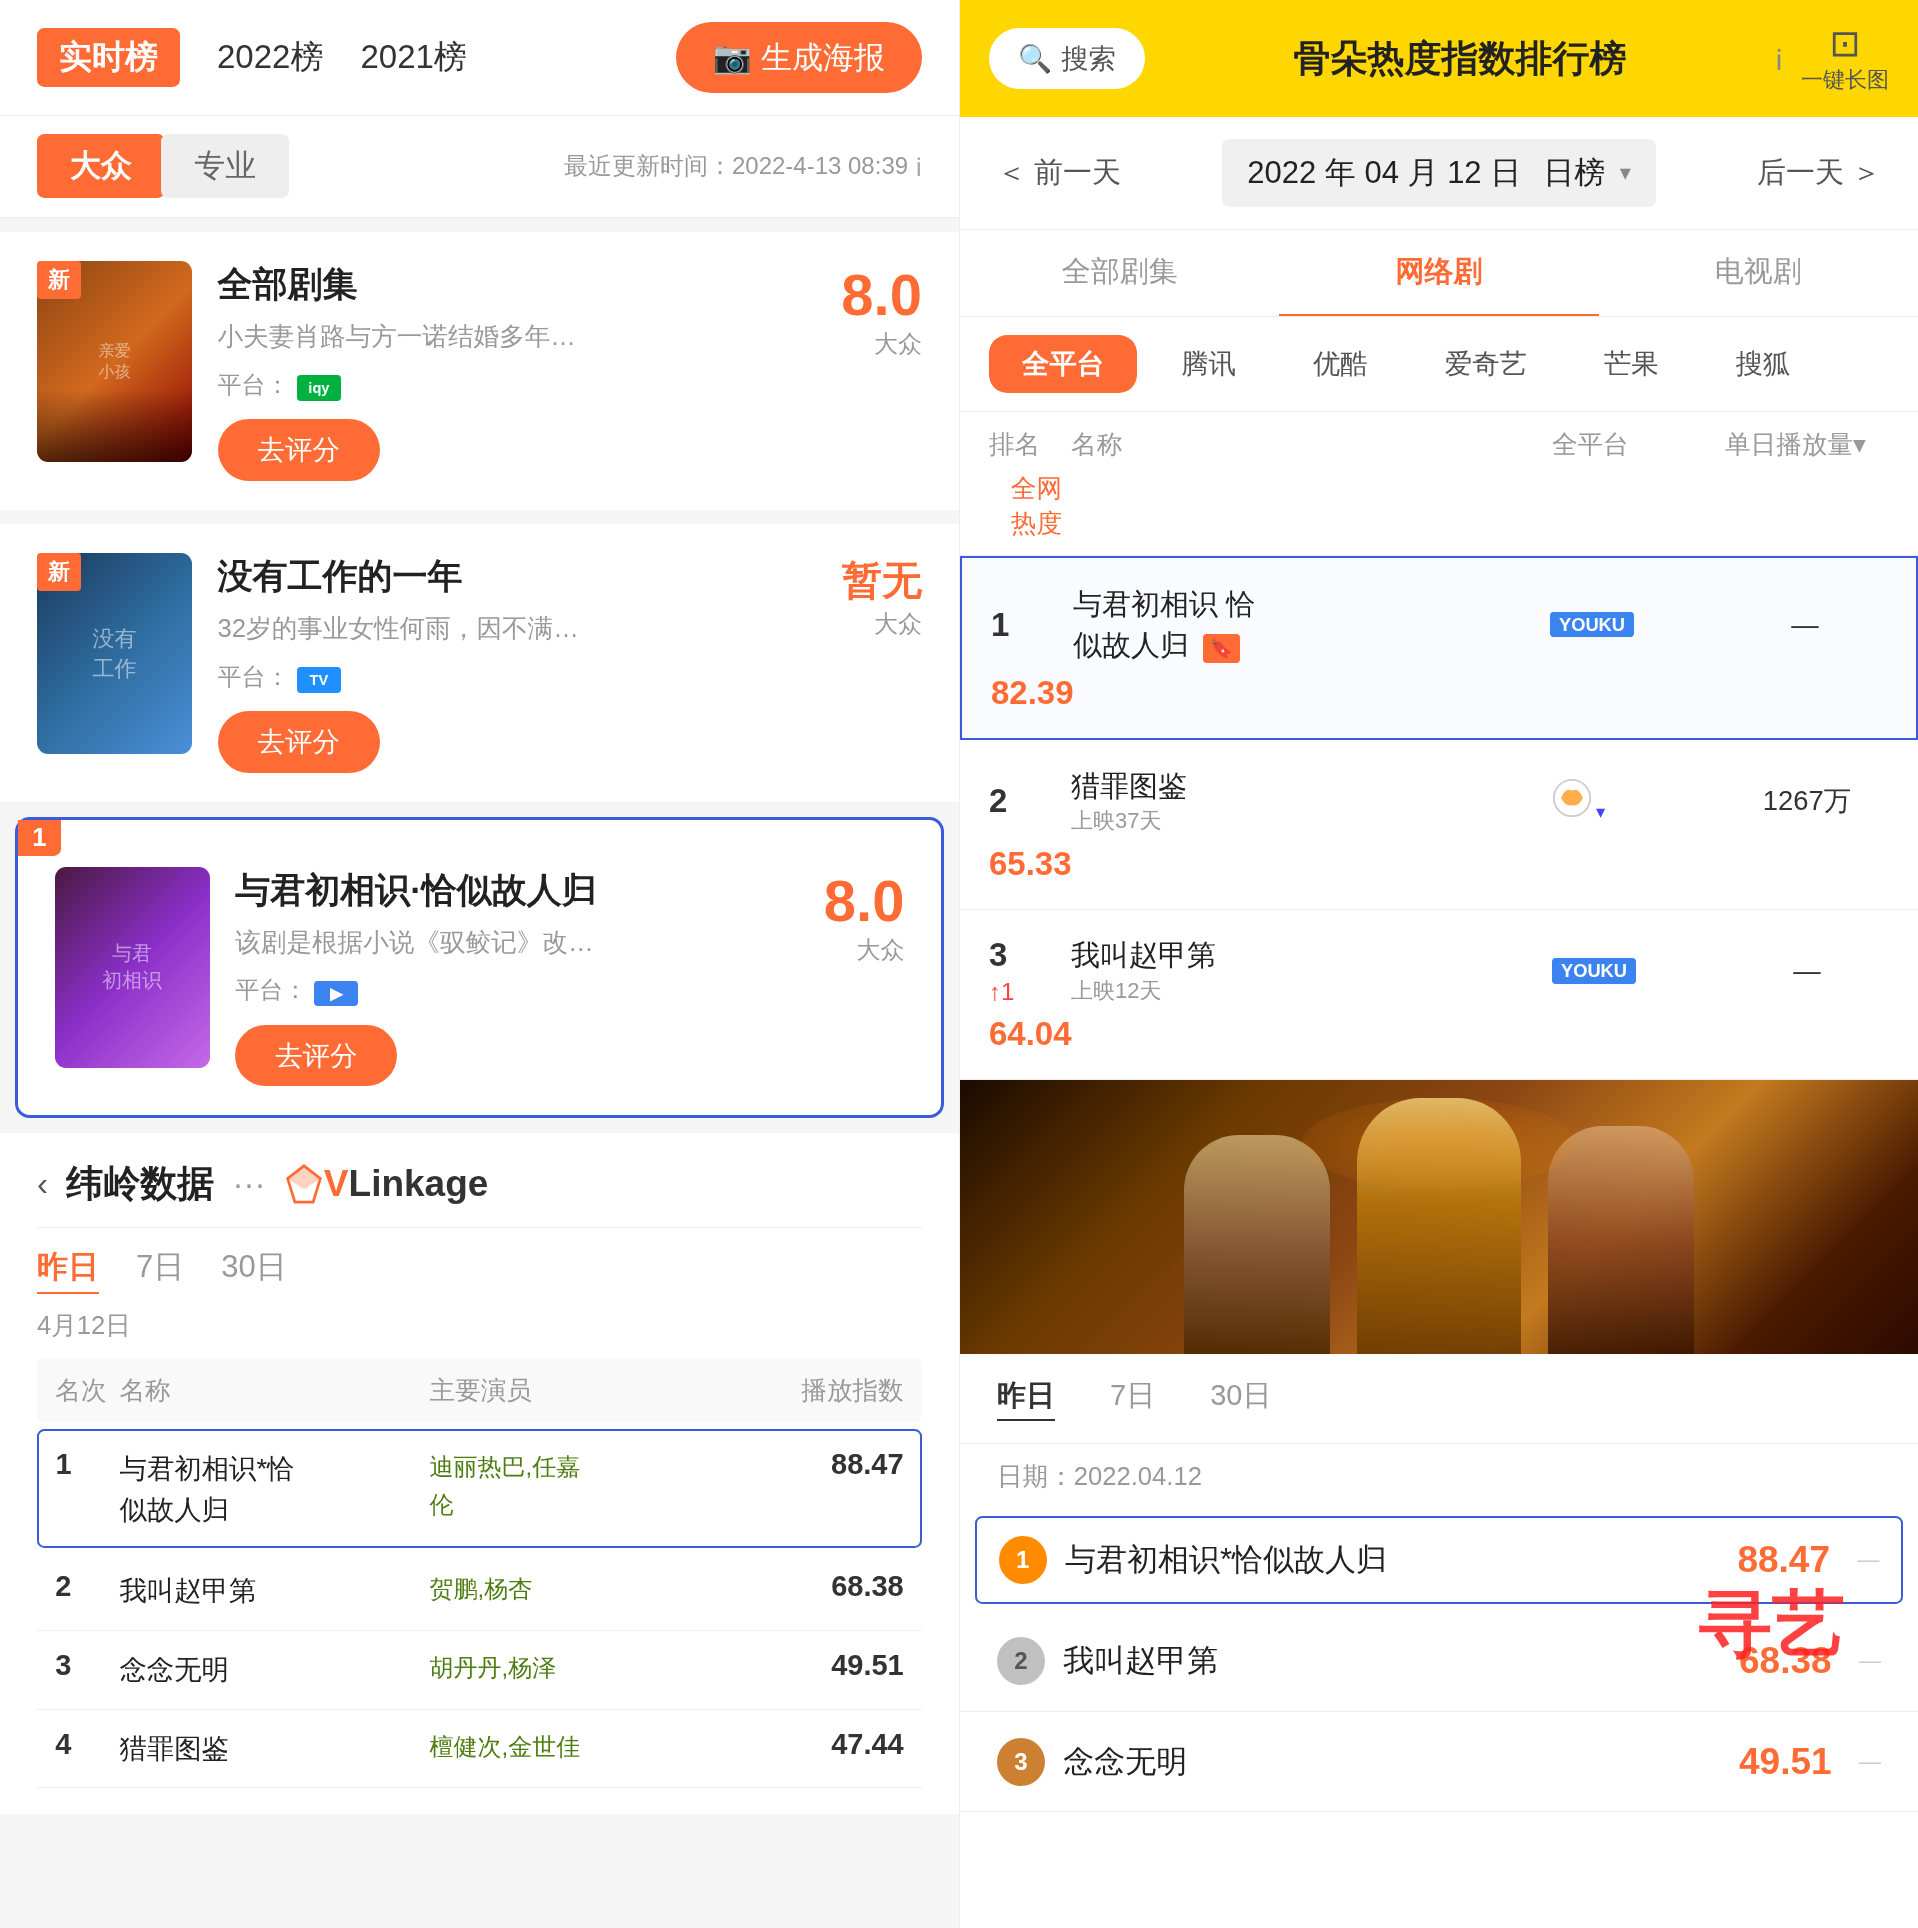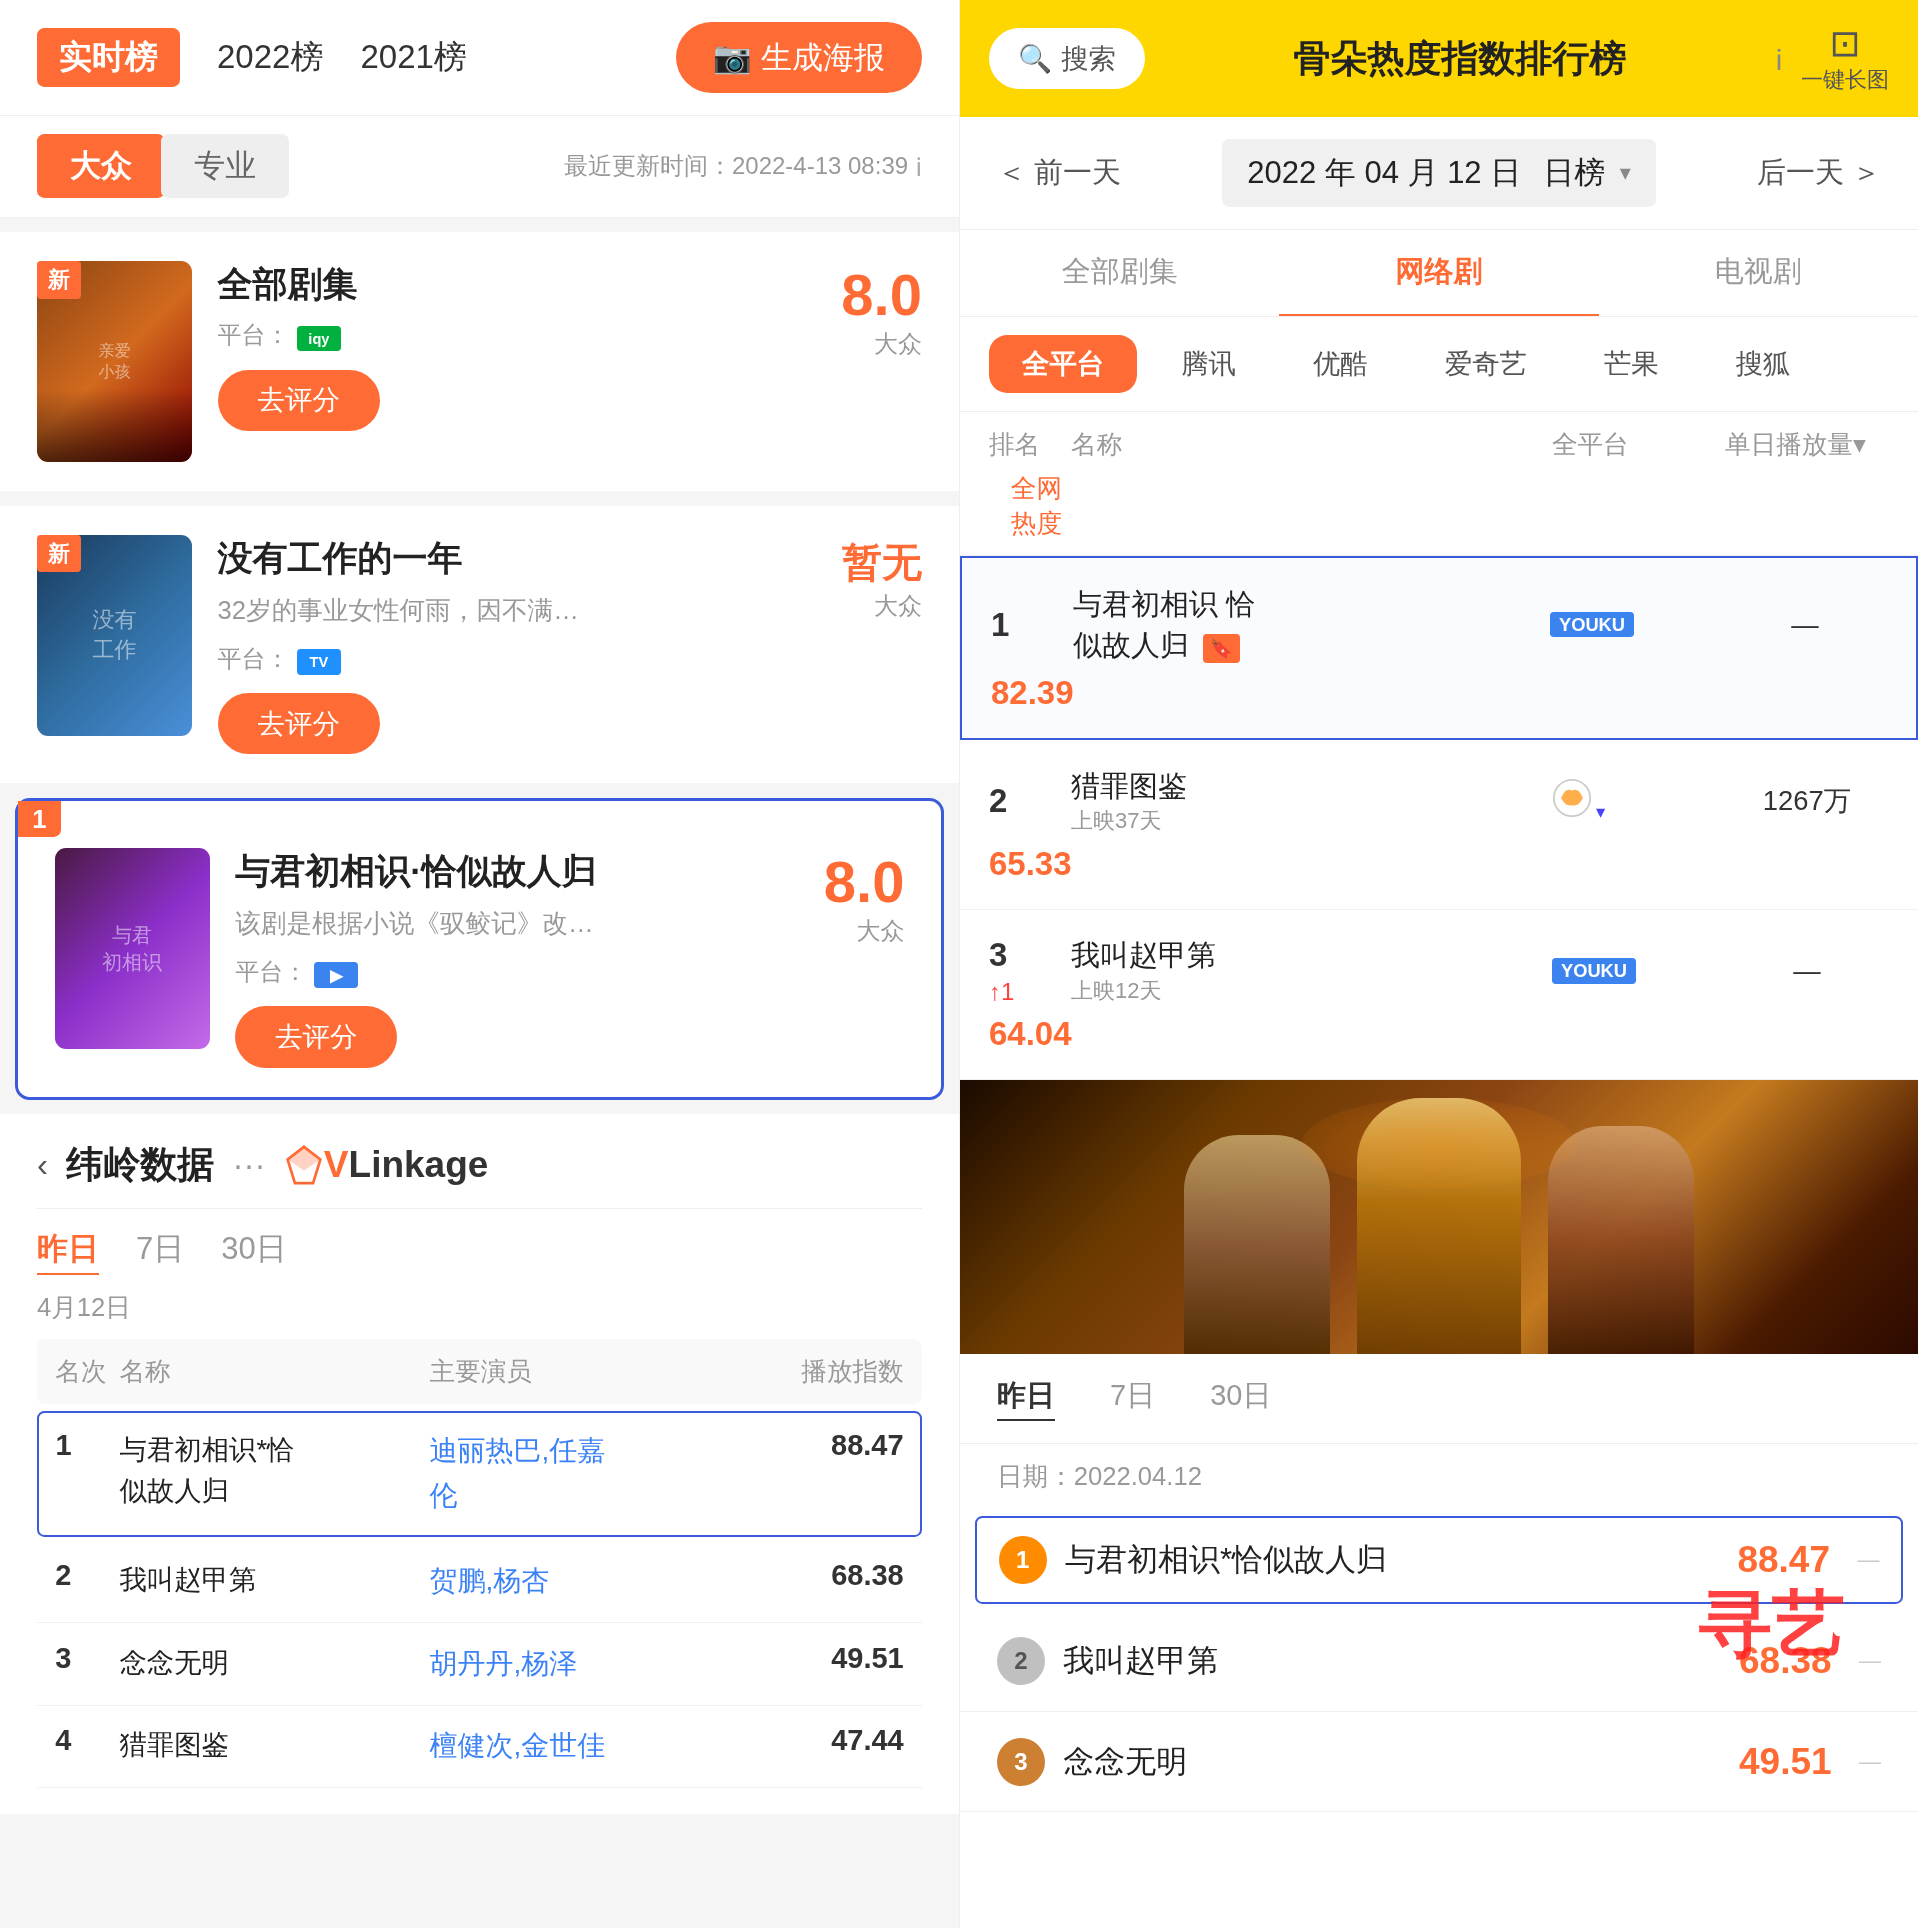--- a/index.html
+++ b/index.html
@@ -294,22 +294,22 @@
       font-size: 29px;
       color: #333;
       font-weight: bold;
     }
     .vl-name {
       font-size: 27.4px;
       color: #222;
       line-height: 1.5;
     }
     .vl-actors {
-      font-size: 28px;
-      color: #3b82f6;
+      font-size: 24px;
+      color: #4d7c0f;
       line-height: 1.6;
     }
     .vl-score {
       font-size: 29px;
       color: #333;
       font-weight: bold;
       text-align: right;
     }
 
     
@@ -662,20 +662,21 @@
 
   <div class="show-card">
     <div class="show-badge-new">新</div>
     <div class="show-card-inner">
       <div class="show-thumb show-thumb-1">
         <div style="position:absolute;bottom:0;left:0;right:0;height:73px;background:linear-gradient(0deg,rgba(0,0,0,0.6),transparent);border-radius:0 0 11px 11px;"></div>
         <div style="position:absolute;top:50%;left:50%;transform:translate(-50%,-50%);color:rgba(255,255,255,0.5);font-size:16px;text-align:center;">亲爱<br>小孩</div>
       </div>
       <div class="show-info">
         <div class="show-title">全部剧集</div>
+        <div class="show-desc">小夫妻肖路与方一诺结婚多年…</div>
         <div class="show-platform">
           平台：<span class="platform-icon platform-iqiyi">iqy</span>
         </div>
         <button class="rate-btn">去评分</button>
       </div>
       <div class="show-score-block">
         <div class="show-score">8.0</div>
         <div class="audience-label">大众</div>
       </div>
     </div>

